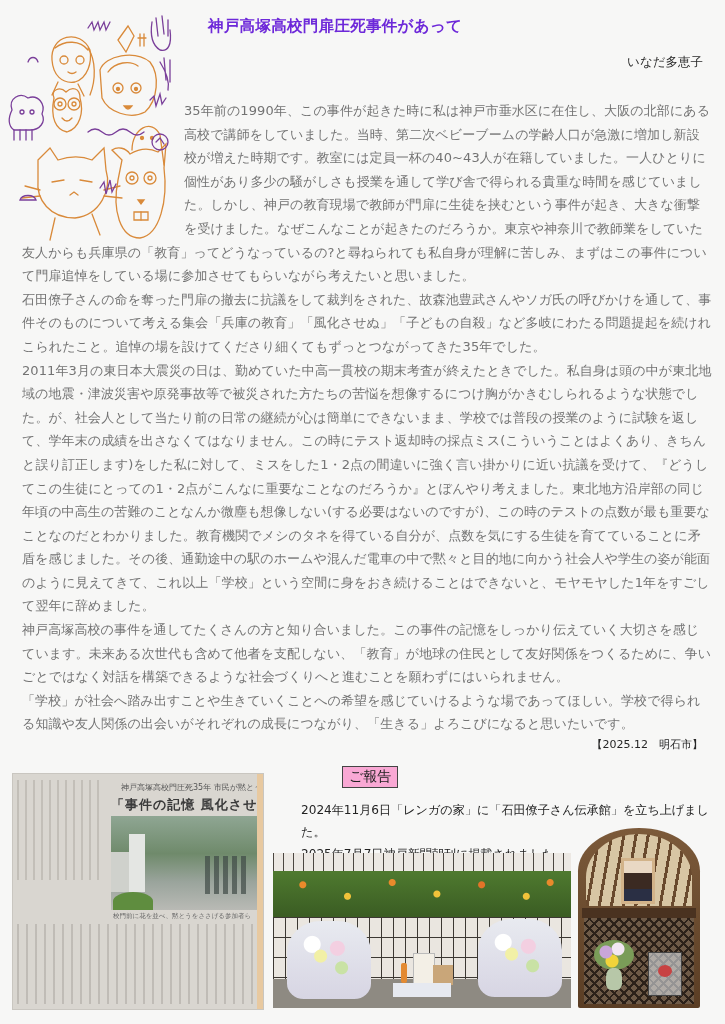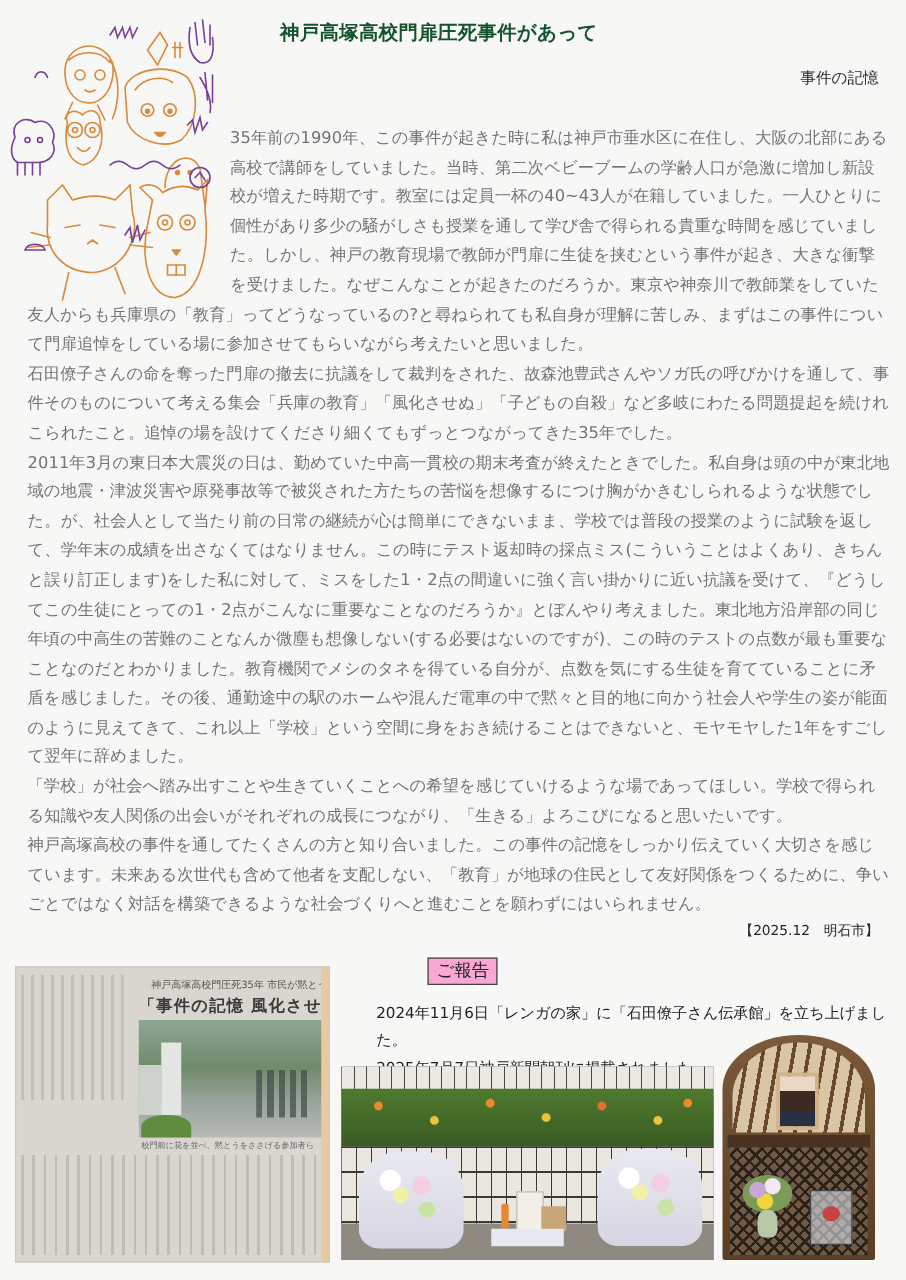--- a/index.html
+++ b/index.html
@@ -5,22 +5,22 @@
   html, body { margin: 0; padding: 0; }
   body {
     width: 725px; height: 1024px; overflow: hidden;
     background: #f7f7f6;
     font-family: "DejaVu Sans", "Liberation Sans", sans-serif;
     color: #222;
     position: relative;
   }
   .page { position: absolute; inset: 0; }
   .title {
-    position: absolute; left: 224px; top: 16px;
-    font-size: 15.5px; font-weight: bold; letter-spacing: 0.3px; color: #14532d;
+    position: absolute; left: 208px; top: 16px;
+    font-size: 15.5px; font-weight: bold; letter-spacing: 0.3px; color: #6d28d9;
   }
   .author {
     position: absolute; right: 22px; top: 54px;
     font-size: 12.5px; color: #2a2a2a;
   }
   .watermark {
     position: absolute; left: 420px; top: 40px; width: 300px; height: 50px;
     color: #ececec; font-size: 44px; font-weight: bold; letter-spacing: 4px;
     overflow: hidden; white-space: nowrap; pointer-events: none;
   }
@@ -220,29 +220,29 @@
       <path d="M150 100 L154 96 L156 106 L160 94 L162 104 L166 98"></path>
       <circle cx="160" cy="142" r="8"></circle>
         <path d="M156 142 L160 138 L164 144"></path>
       <path d="M100 188 L104 182 L106 194 L110 180 L112 192 L116 184"></path>
       <path d="M20 200 C22 194 34 194 36 200 L20 200 Z"></path>
       <path d="M28 62 C30 56 36 56 38 62"></path>
     </g>
   </svg>
 
   <div class="title">神戸高塚高校門扉圧死事件があって</div>
-  <div class="author">事件の記憶</div>
+  <div class="author">いなだ多恵子</div>
 
   <div class="body-text">
     <div class="float-spacer"></div>
     <p>35年前の1990年、この事件が起きた時に私は神戸市垂水区に在住し、大阪の北部にある高校で講師をしていました。当時、第二次ベビーブームの学齢人口が急激に増加し新設校が増えた時期です。教室には定員一杯の40~43人が在籍していました。一人ひとりに個性があり多少の騒がしさも授業を通して学び舎で得られる貴重な時間を感じていました。しかし、神戸の教育現場で教師が門扉に生徒を挟むという事件が起き、大きな衝撃を受けました。なぜこんなことが起きたのだろうか。東京や神奈川で教師業をしていた友人からも兵庫県の「教育」ってどうなっているの?と尋ねられても私自身が理解に苦しみ、まずはこの事件について門扉追悼をしている場に参加させてもらいながら考えたいと思いました。</p>
     <p>石田僚子さんの命を奪った門扉の撤去に抗議をして裁判をされた、故森池豊武さんやソガ氏の呼びかけを通して、事件そのものについて考える集会「兵庫の教育」「風化させぬ」「子どもの自殺」など多岐にわたる問題提起を続けれこられたこと。追悼の場を設けてくださり細くてもずっとつながってきた35年でした。</p>
     <p>2011年3月の東日本大震災の日は、勤めていた中高一貫校の期末考査が終えたときでした。私自身は頭の中が東北地域の地震・津波災害や原発事故等で被災された方たちの苦悩を想像するにつけ胸がかきむしられるような状態でした。が、社会人として当たり前の日常の継続が心は簡単にできないまま、学校では普段の授業のように試験を返して、学年末の成績を出さなくてはなりません。この時にテスト返却時の採点ミス(こういうことはよくあり、きちんと誤り訂正します)をした私に対して、ミスをした1・2点の間違いに強く言い掛かりに近い抗議を受けて、『どうしてこの生徒にとっての1・2点がこんなに重要なことなのだろうか』とぼんやり考えました。東北地方沿岸部の同じ年頃の中高生の苦難のことなんか微塵も想像しない(する必要はないのですが)、この時のテストの点数が最も重要なことなのだとわかりました。教育機関でメシのタネを得ている自分が、点数を気にする生徒を育てていることに矛盾を感じました。その後、通勤途中の駅のホームや混んだ電車の中で黙々と目的地に向かう社会人や学生の姿が能面のように見えてきて、これ以上「学校」という空間に身をおき続けることはできないと、モヤモヤした1年をすごして翌年に辞めました。</p>
+    <p>神戸高塚高校の事件を通してたくさんの方と知り合いました。この事件の記憶をしっかり伝えていく大切さを感じています。未来ある次世代も含めて他者を支配しない、「教育」が地球の住民として友好関係をつくるために、争いごとではなく対話を構築できるような社会づくりへと進むことを願わずにはいられません。</p>
     <p>「学校」が社会へ踏み出すことや生きていくことへの希望を感じていけるような場であってほしい。学校で得られる知識や友人関係の出会いがそれぞれの成長につながり、「生きる」よろこびになると思いたいです。</p>
-    <p>神戸高塚高校の事件を通してたくさんの方と知り合いました。この事件の記憶をしっかり伝えていく大切さを感じています。未来ある次世代も含めて他者を支配しない、「教育」が地球の住民として友好関係をつくるために、争いごとではなく対話を構築できるような社会づくりへと進むことを願わずにはいられません。</p>
   </div>
 
   <div class="sign">【2025.12　明石市】</div>
 
   <div class="photo-news">
     <div class="news-left-col"></div>
     <div class="news-sub">神戸高塚高校門圧死35年 市民が黙とう</div>
     <div class="news-head">「事件の記憶 風化させぬ」</div>
     <div class="news-photo">
       <div class="wall"></div>

